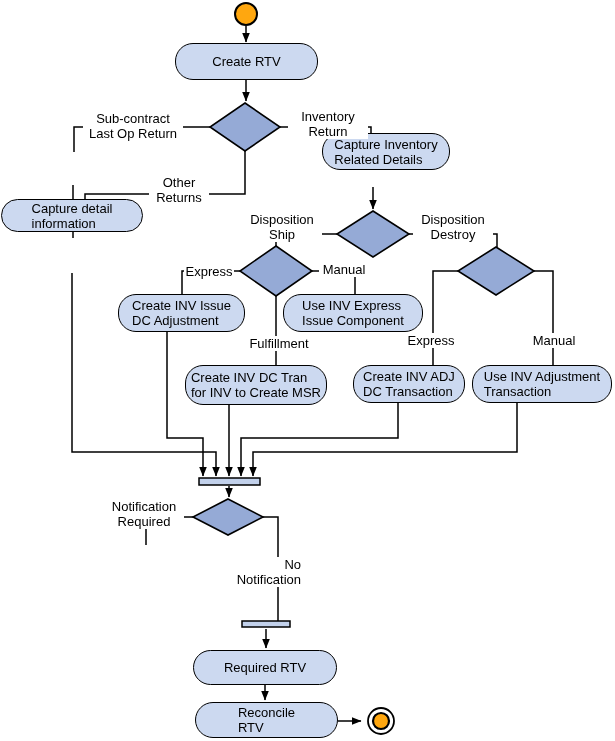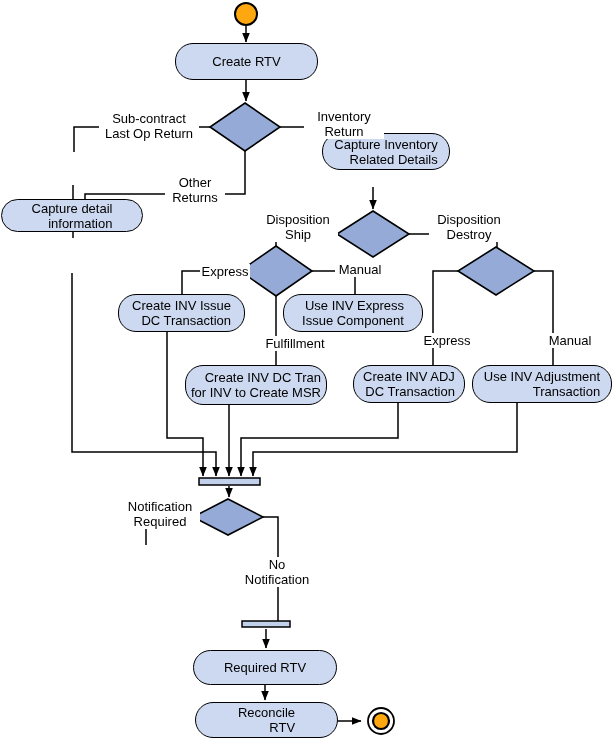--- a/index.html
+++ b/index.html
@@ -14,35 +14,34 @@
   .stage svg{position:absolute;left:0;top:0;}
   .edge{fill:none;stroke:#000;stroke-width:1.5px;}
   .diamond{fill:var(--decision-fill,#95aad6);stroke:#000;stroke-width:1.6px;stroke-linejoin:miter;}
   .bar{fill:var(--bar-fill,#c2d1eb);stroke:#000;stroke-width:1.5px;}
   .terminal-start{fill:var(--terminal-fill,#ffa70f);stroke:#000;stroke-width:2px;}
   .terminal-end-outer{fill:#ffffff;stroke:#000;stroke-width:1.8px;}
   .terminal-end-inner{fill:var(--terminal-fill,#ffa70f);stroke:#000;stroke-width:2.2px;}
   .node{
     position:absolute;
     display:flex;align-items:center;justify-content:center;
-    text-align:right;
+    text-align:left;
     background:var(--activity-fill,#ccd9f0);
     border:1.6px solid #000;
     border-radius:18px;
     font-size:13px;line-height:15px;
     white-space:pre-line;
     box-sizing:border-box;
   }
   .lbl{
     position:absolute;
     background:#ffffff;
     text-align:center;
     font-size:13px;line-height:15px;
     white-space:pre-line;
-    margin-left:16px;
   }
 </style>
 </head>
 <body>
 
 <div class="stage">
 
   <svg width="615" height="741" viewBox="0 0 615 741">
     <defs>
       <marker id="arr" markerUnits="userSpaceOnUse" markerWidth="10" markerHeight="8" refX="9.5" refY="4" orient="auto">
@@ -91,21 +90,21 @@
     <circle class="terminal-end-outer" cx="381" cy="721" r="13"></circle>
     <circle class="terminal-end-inner" cx="381" cy="721" r="8"></circle>
   </svg>
 
   <div class="node" style="left:175px;top:43px;width:143px;height:37px;">Create RTV</div>
   <div class="node" style="left:1px;top:152px;width:142px;height:33px;margin-top:47px;">Capture detail
 information</div>
   <div class="node" style="left:322px;top:133px;width:128px;height:37px;">Capture Inventory
 Related Details</div>
   <div class="node" style="left:118px;top:294px;width:127px;height:38px;">Create INV Issue
-DC Transaction</div>
+DC Adjustment</div>
   <div class="node" style="left:185px;top:365px;width:142px;height:40px;">Create INV DC Tran
 for INV to Create MSR</div>
   <div class="node" style="left:283px;top:294px;width:140px;height:38px;">Use INV Express
 Issue Component</div>
   <div class="node" style="left:353px;top:365px;width:112px;height:38px;">Create INV ADJ
 DC Transaction</div>
   <div class="node" style="left:472px;top:365px;width:140px;height:38px;">Use INV Adjustment
 Transaction</div>
   <div class="node" style="left:193px;top:650px;width:144px;height:35px;">Required RTV</div>
   <div class="node" style="left:195px;top:702px;width:143px;height:36px;">Reconcile
@@ -121,16 +120,16 @@
 Ship</div>
   <div class="lbl" style="left:413px;top:212px;width:80px;">Disposition
 Destroy</div>
   <div class="lbl" style="left:184px;top:264px;width:50px;">Express</div>
   <div class="lbl" style="left:319px;top:262px;width:50px;">Manual</div>
   <div class="lbl" style="left:244px;top:336px;width:70px;">Fulfillment</div>
   <div class="lbl" style="left:406px;top:333px;width:50px;">Express</div>
   <div class="lbl" style="left:529px;top:333px;width:50px;">Manual</div>
   <div class="lbl" style="left:104px;top:499px;width:80px;">Notification
 Required</div>
-  <div class="lbl" style="left:221px;top:557px;width:80px;">No
+  <div class="lbl" style="left:221px;top:557px;width:80px;text-align:right;">No
 Notification</div>
 
 </div>
 
 </body></html>

